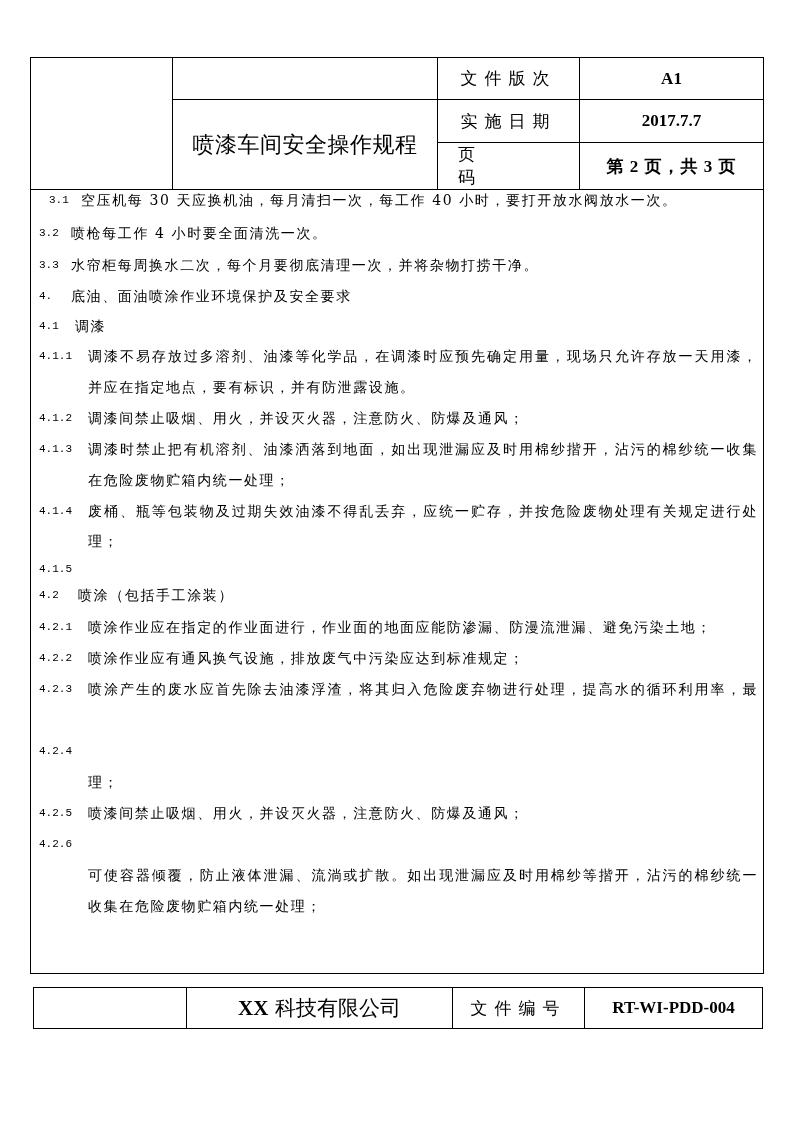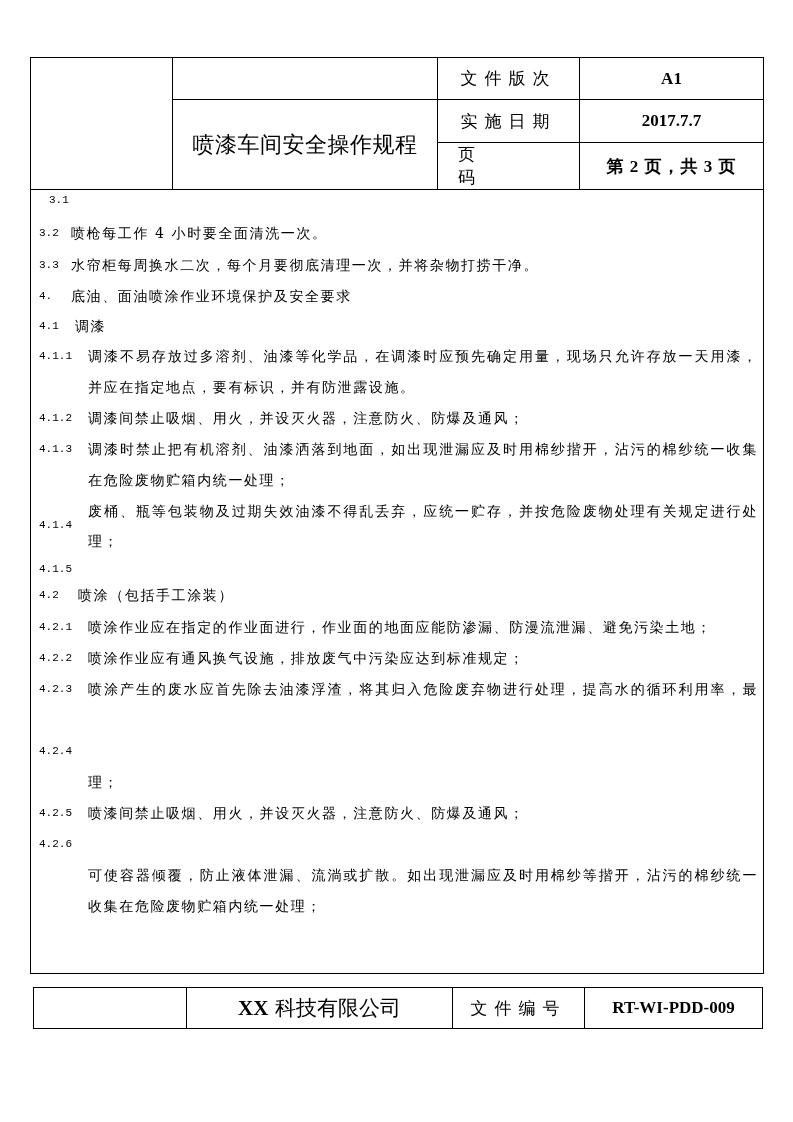--- a/index.html
+++ b/index.html
@@ -55,20 +55,21 @@
   <tr style="height:42px">
     <td class="lbl lbl-wide">页码</td>
     <td class="val-page">第 2 页，共 3 页</td>
   </tr>
 </tbody>
   </table>
 
 <div class="box">
 
   <span class="ln num" style="left:18px;top:6px">3.1</span>
+  <span class="ln txt" style="left:50px;top:6px">空压机每 30 天应换机油，每月清扫一次，每工作 40 小时，要打开放水阀放水一次。</span>
 
   <span class="ln num" style="left:8px;top:39px">3.2</span>
   <span class="ln txt" style="left:40px;top:39px">喷枪每工作 4 小时要全面清洗一次。</span>
 
   <span class="ln num" style="left:8px;top:71px">3.3</span>
   <span class="ln txt" style="left:40px;top:71px">水帘柜每周换水二次，每个月要彻底清理一次，并将杂物打捞干净。</span>
 
   <span class="ln num" style="left:8px;top:102px">4.</span>
   <span class="ln txt" style="left:40px;top:102px">底油、面油喷涂作业环境保护及安全要求</span>
 
@@ -79,21 +80,21 @@
   <span class="ln txt full" style="left:57px;top:162px">调漆不易存放过多溶剂、油漆等化学品，在调漆时应预先确定用量，现场只允许存放一天用漆，</span>
   <span class="ln txt" style="left:57px;top:193px">并应在指定地点，要有标识，并有防泄露设施。</span>
 
   <span class="ln num" style="left:8px;top:224px">4.1.2</span>
   <span class="ln txt" style="left:57px;top:224px">调漆间禁止吸烟、用火，并设灭火器，注意防火、防爆及通风；</span>
 
   <span class="ln num" style="left:8px;top:255px">4.1.3</span>
   <span class="ln txt full" style="left:57px;top:255px">调漆时禁止把有机溶剂、油漆洒落到地面，如出现泄漏应及时用棉纱揩开，沾污的棉纱统一收集</span>
   <span class="ln txt" style="left:57px;top:286px">在危险废物贮箱内统一处理；</span>
 
-  <span class="ln num" style="left:8px;top:331px">4.1.4</span>
+  <span class="ln num" style="left:8px;top:317px">4.1.4</span>
   <span class="ln txt full" style="left:57px;top:317px">废桶、瓶等包装物及过期失效油漆不得乱丢弃，应统一贮存，并按危险废物处理有关规定进行处</span>
   <span class="ln txt" style="left:57px;top:347px">理；</span>
 
   <span class="ln num" style="left:8px;top:375px">4.1.5</span>
 
   <span class="ln num" style="left:8px;top:401px">4.2</span>
   <span class="ln txt" style="left:47px;top:401px">喷涂（包括手工涂装）</span>
 
   <span class="ln num" style="left:8px;top:433px">4.2.1</span>
   <span class="ln txt" style="left:57px;top:433px">喷涂作业应在指定的作业面进行，作业面的地面应能防渗漏、防漫流泄漏、避免污染土地；</span>
@@ -120,16 +121,16 @@
       <col style="width:153px">
       <col style="width:266px">
       <col style="width:132px">
       <col style="width:178px">
     </colgroup>
   <tbody>
       <tr>
     <td></td>
     <td class="company"><b>XX</b><span> 科技有限公司</span></td>
     <td class="lbl">文件编号</td>
-    <td class="docno">RT-WI-PDD-009</td>
+    <td class="docno">RT-WI-PDD-004</td>
   </tr>
 </tbody>
   </table>
 
 </body></html>

